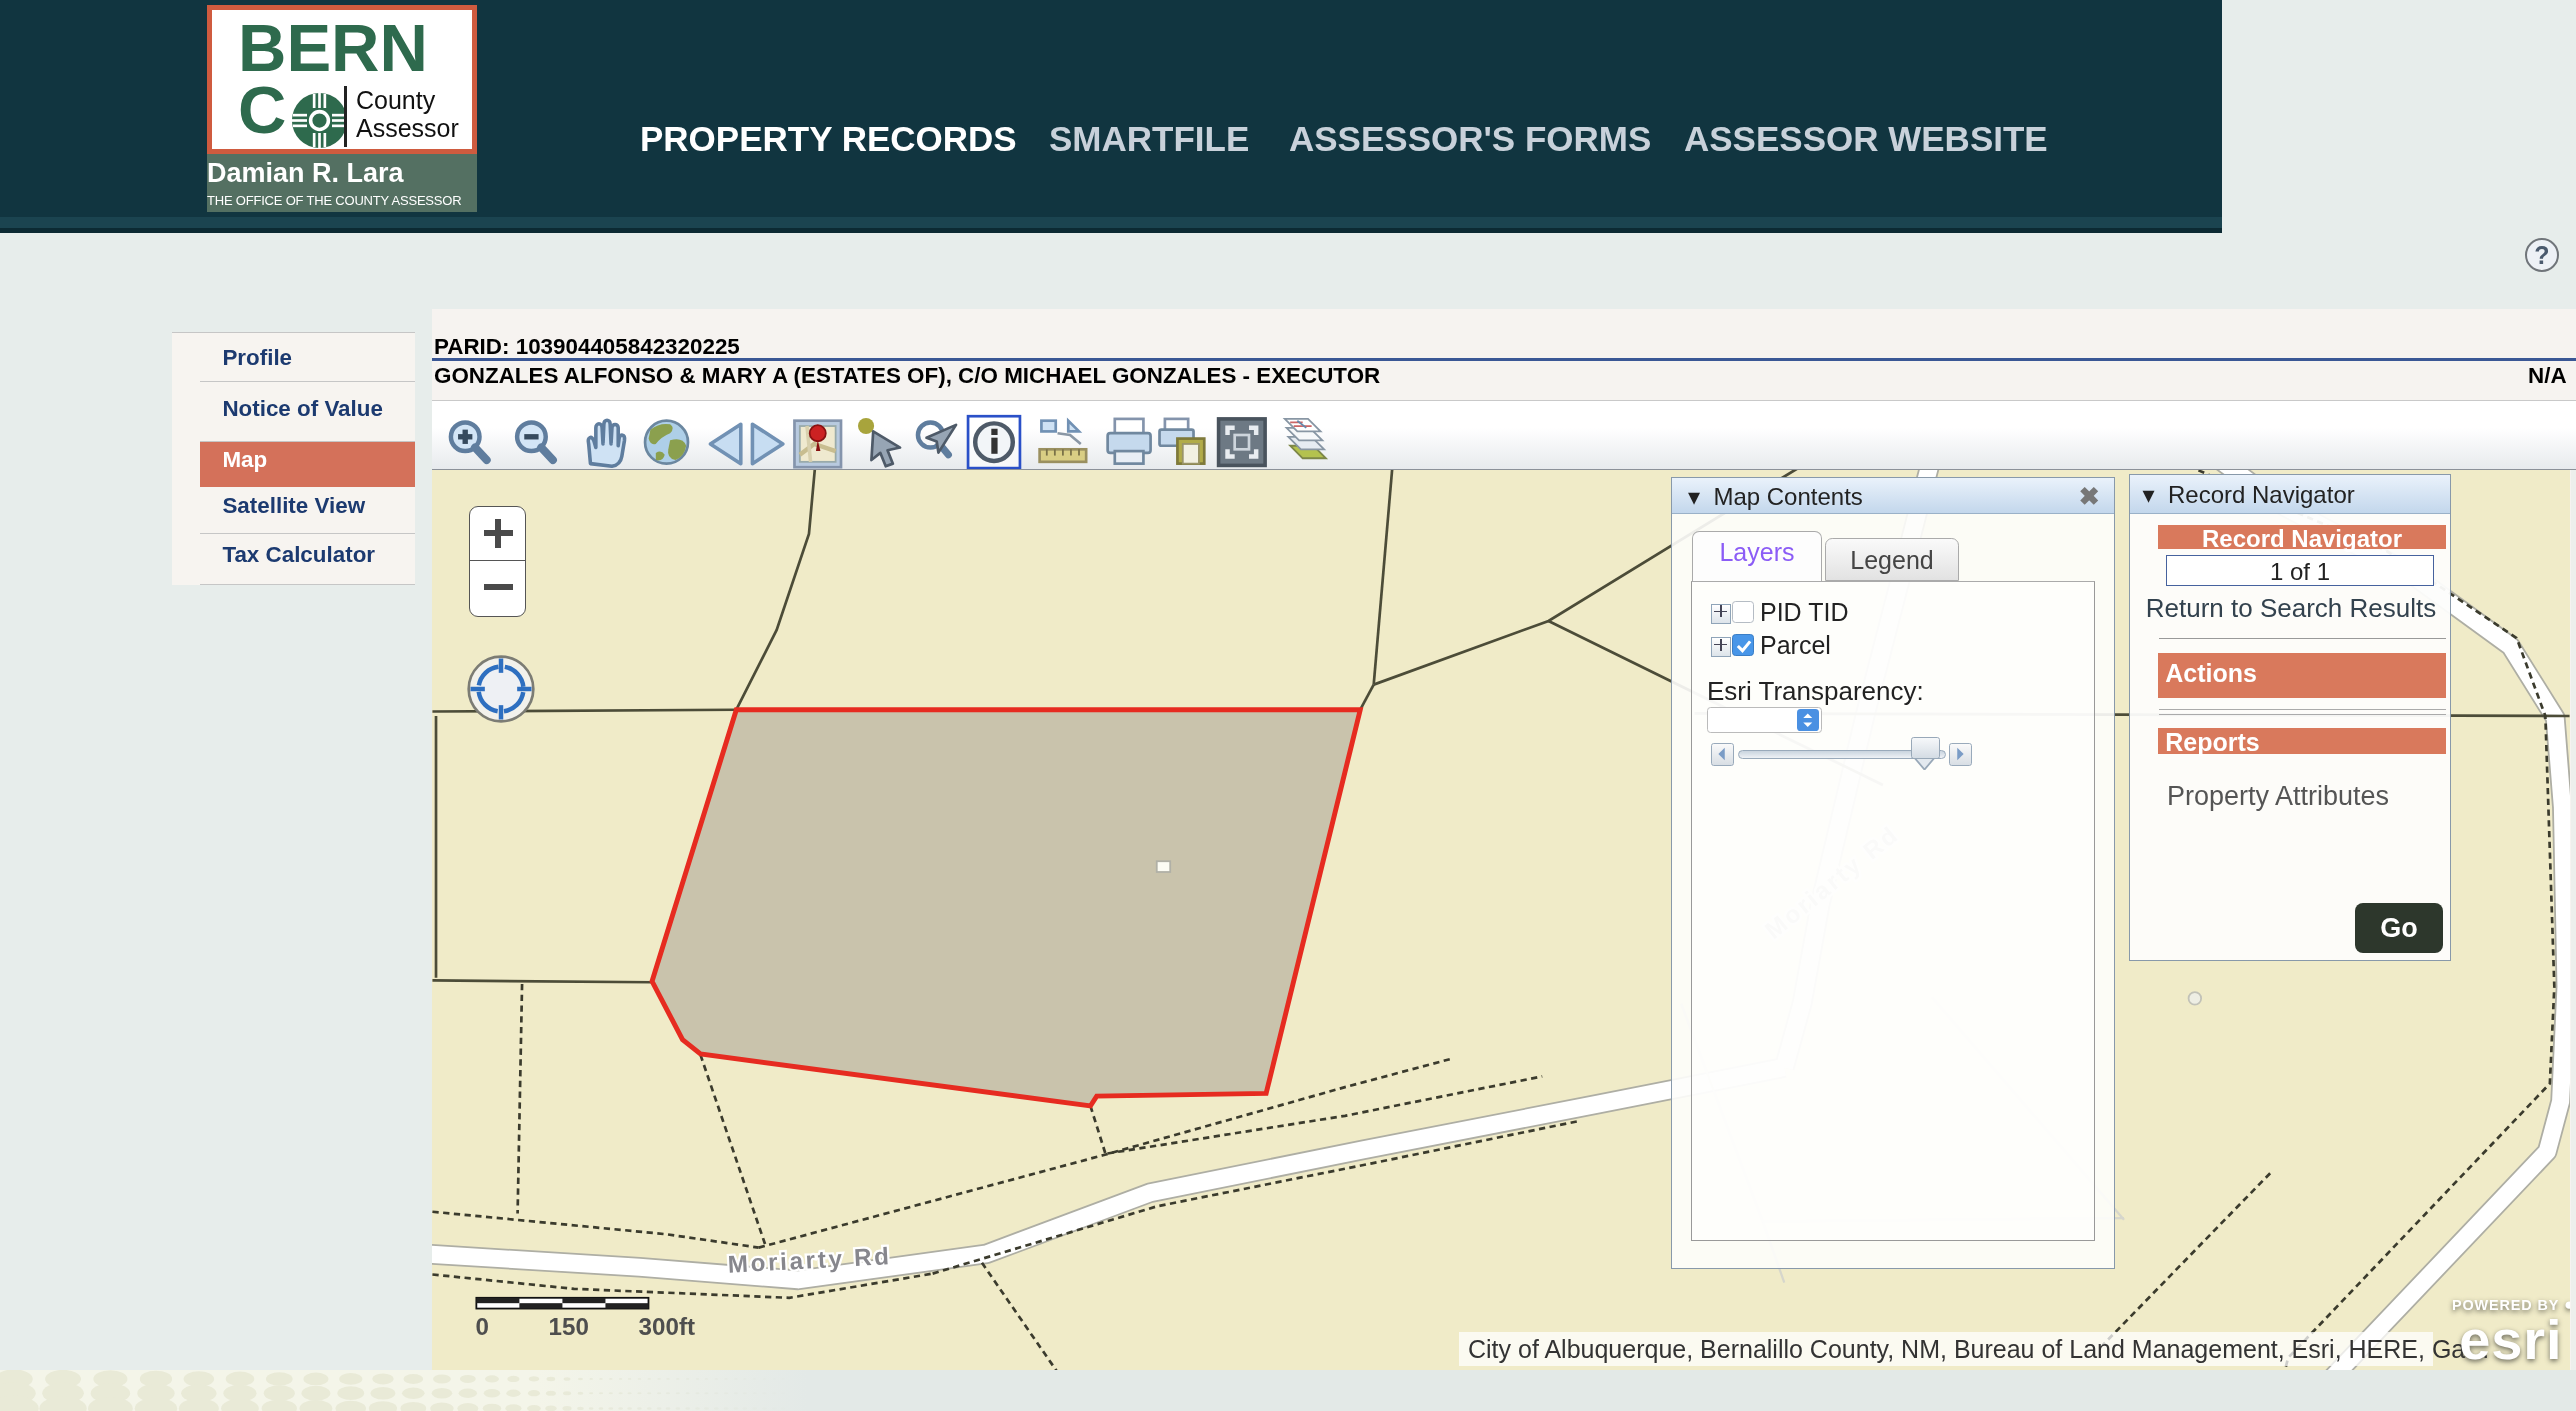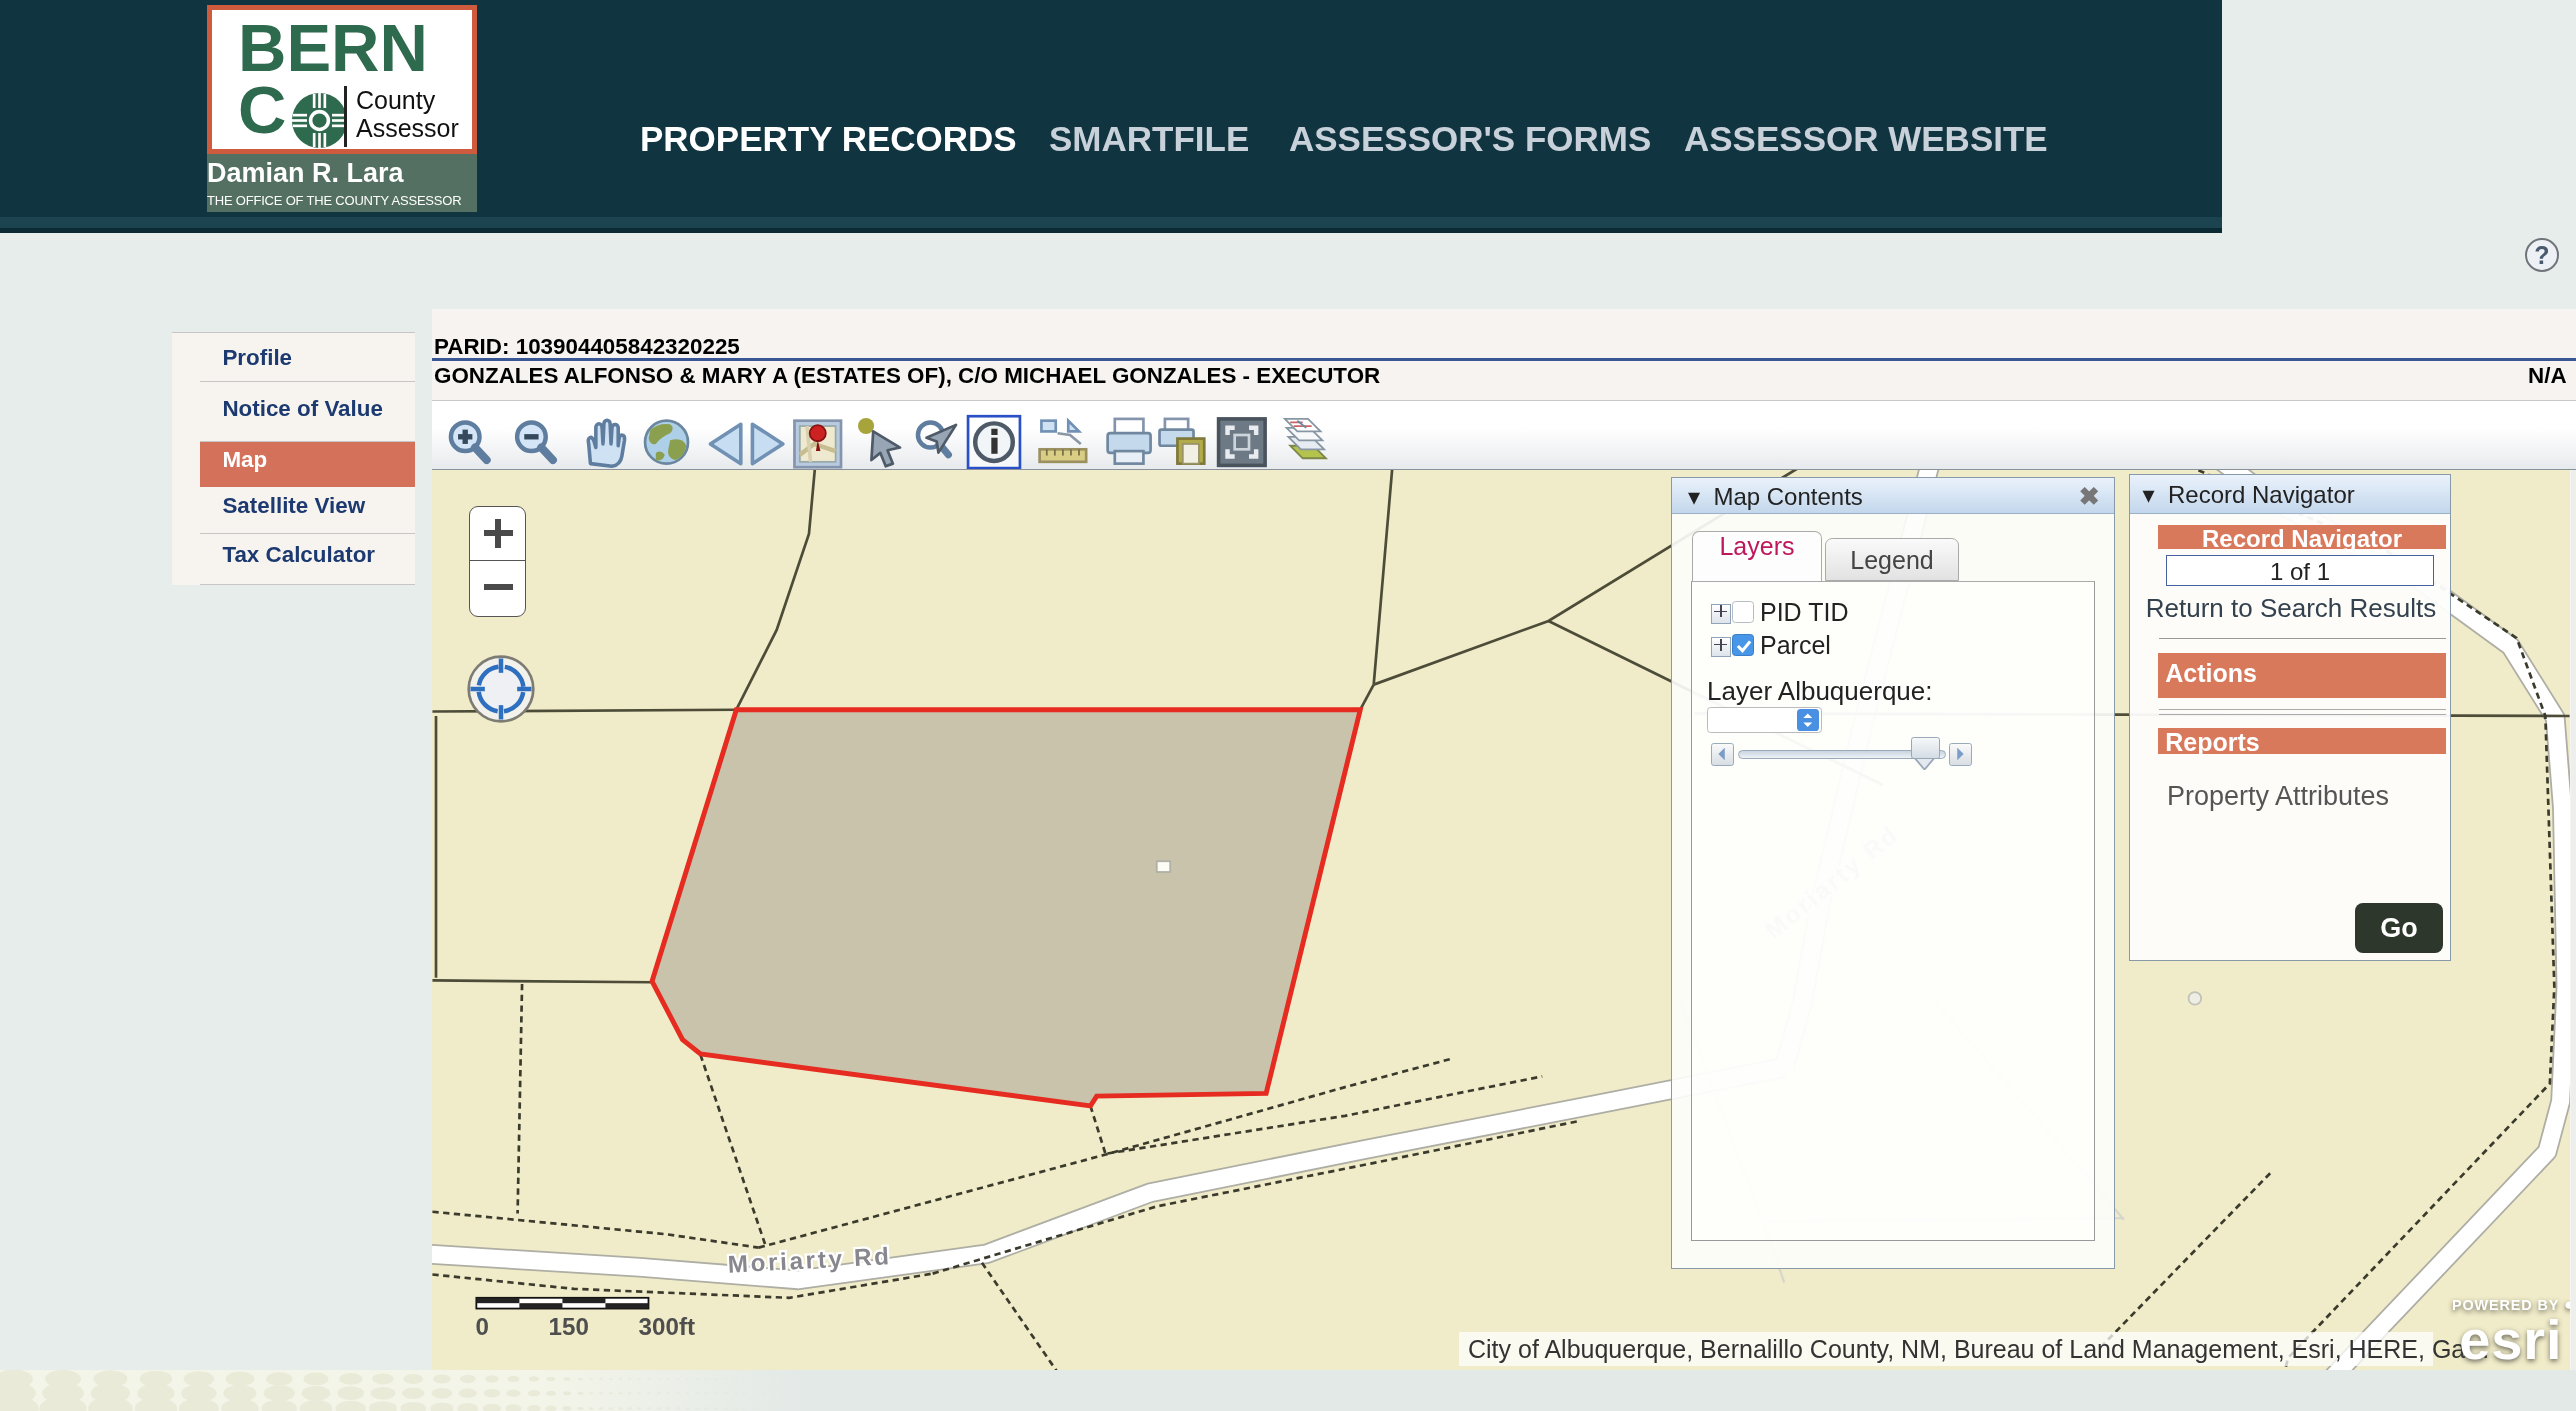--- a/index.html
+++ b/index.html
@@ -273,41 +273,41 @@
 <div class="abs" style="left:2020px;top:830px;width:135px;height:90px;color:#fff;white-space:nowrap;text-shadow:0 1.8px 5.4px rgba(80,80,70,0.85);">
   <div style="font-size:14.4px;font-weight:bold;letter-spacing:0.9px;">POWERED BY <span style="font-size:17px;">●</span></div>
   <div style="font-size:56px;font-weight:bold;letter-spacing:0.9px;line-height:0.9;margin-left:7.2px;">esri</div>
 </div>
 
 <div class="abs" id="mcpanel" style="left:1239px;top:11.7px;width:444px;height:792px;border:0.9px solid #8899aa;background:rgba(253,253,251,0.91);">
   <div style="height:36px;background:linear-gradient(#eaf2fb,#c3d7ec);border-bottom:0.9px solid #9ab1c8;position:relative;">
     <span style="position:absolute;left:16px;top:5.4px;font-size:24px;color:#222;">▾&nbsp; Map Contents</span>
     <span style="position:absolute;right:14.4px;top:4.5px;font-size:25px;color:#777;font-weight:bold;">✖</span>
   </div>
-  <div class="abs" style="left:20px;top:53px;width:130px;height:51px;background:#fdfdfd;border:0.9px solid #aaa;border-bottom:none;border-radius:7.2px 7.2px 0 0;text-align:center;font-size:25px;color:#be185d;padding-top:0;">Layers</div>
+  <div class="abs" style="left:20px;top:53px;width:130px;height:51px;background:#fdfdfd;border:0.9px solid #aaa;border-bottom:none;border-radius:7.2px 7.2px 0 0;text-align:center;font-size:25px;color:#8b5cf6;padding-top:6px;">Layers</div>
   <div class="abs" style="left:153px;top:60px;width:134px;height:43px;background:linear-gradient(#fafafa,#e2e2e2);border:0.9px solid #aaa;border-radius:7.2px 7.2px 0 0;text-align:center;font-size:25px;color:#444;padding-top:7.2px;">Legend</div>
   <div class="abs" style="left:19px;top:103px;width:404px;height:660px;border:0.9px solid #999;background:rgba(255,255,255,0.55);border-top:0.9px solid #aaa;"></div>
   <div class="abs" style="left:20px;top:104px;width:129px;height:1.8px;background:#fdfdfd;"></div>
 
   <div class="abs" style="left:39px;top:126px;width:20px;height:20px;background:linear-gradient(#fff,#dde4ea);border:1.8px solid #8fa4b8;"></div>
   <div class="abs" style="left:42px;top:133px;width:12.6px;height:1.8px;background:#445;"></div>
   <div class="abs" style="left:48px;top:127px;width:1.8px;height:12.6px;background:#445;"></div>
   <div class="abs" style="left:60px;top:123px;width:22.4px;height:22.4px;background:#fff;border:1.8px solid #b5bcc4;border-radius:3.6px;"></div>
   <div class="abs" style="left:88px;top:120px;font-size:25px;color:#222;">PID TID</div>
 
   <div class="abs" style="left:39px;top:159px;width:20px;height:20px;background:linear-gradient(#fff,#dde4ea);border:1.8px solid #8fa4b8;"></div>
   <div class="abs" style="left:42px;top:166px;width:12.6px;height:1.8px;background:#445;"></div>
   <div class="abs" style="left:48px;top:161px;width:1.8px;height:12.6px;background:#445;"></div>
   <div class="abs" style="left:60px;top:156px;width:22.4px;height:22.4px;background:#4896e8;border:1.8px solid #3a7ec6;border-radius:3.6px;"></div>
   <svg class="abs" style="left:62px;top:158px;" width="20" height="20" viewBox="0 0 26 26">
         <path d="M5 13 L11 19 L21 7" stroke="#fff" stroke-width="4" fill="none"></path>
       </svg>
   <div class="abs" style="left:88px;top:153px;font-size:25px;color:#222;">Parcel</div>
 
-  <div class="abs" style="left:35px;top:198px;font-size:26px;color:#222;">Layer Albuquerque:</div>
+  <div class="abs" style="left:35px;top:198px;font-size:26px;color:#222;">Esri Transparency:</div>
   <div class="abs" style="left:35px;top:229px;width:115px;height:26px;background:#fff;border:0.9px solid #bbb;border-radius:3.6px;"></div>
   <div class="abs" style="left:125px;top:231px;width:21.5px;height:22.4px;background:#4a90e2;border-radius:3.6px;">
     <svg width="21.5" height="22.4" viewBox="0 0 24 25">
           <path d="M12 5 L17 10 L7 10 Z M12 20 L17 15 L7 15 Z" fill="#fff"></path>
         </svg>
   </div>
 
   <div class="abs" style="left:39px;top:265px;width:23px;height:23px;background:linear-gradient(#fafafa,#d8dee4);border:1.8px solid #9ab;border-radius:2.7px;">
     <svg width="20" height="20" viewBox="0 0 22 22">
           <path d="M14 4 L7 11 L14 18 Z" fill="#7a9cc6"></path>

